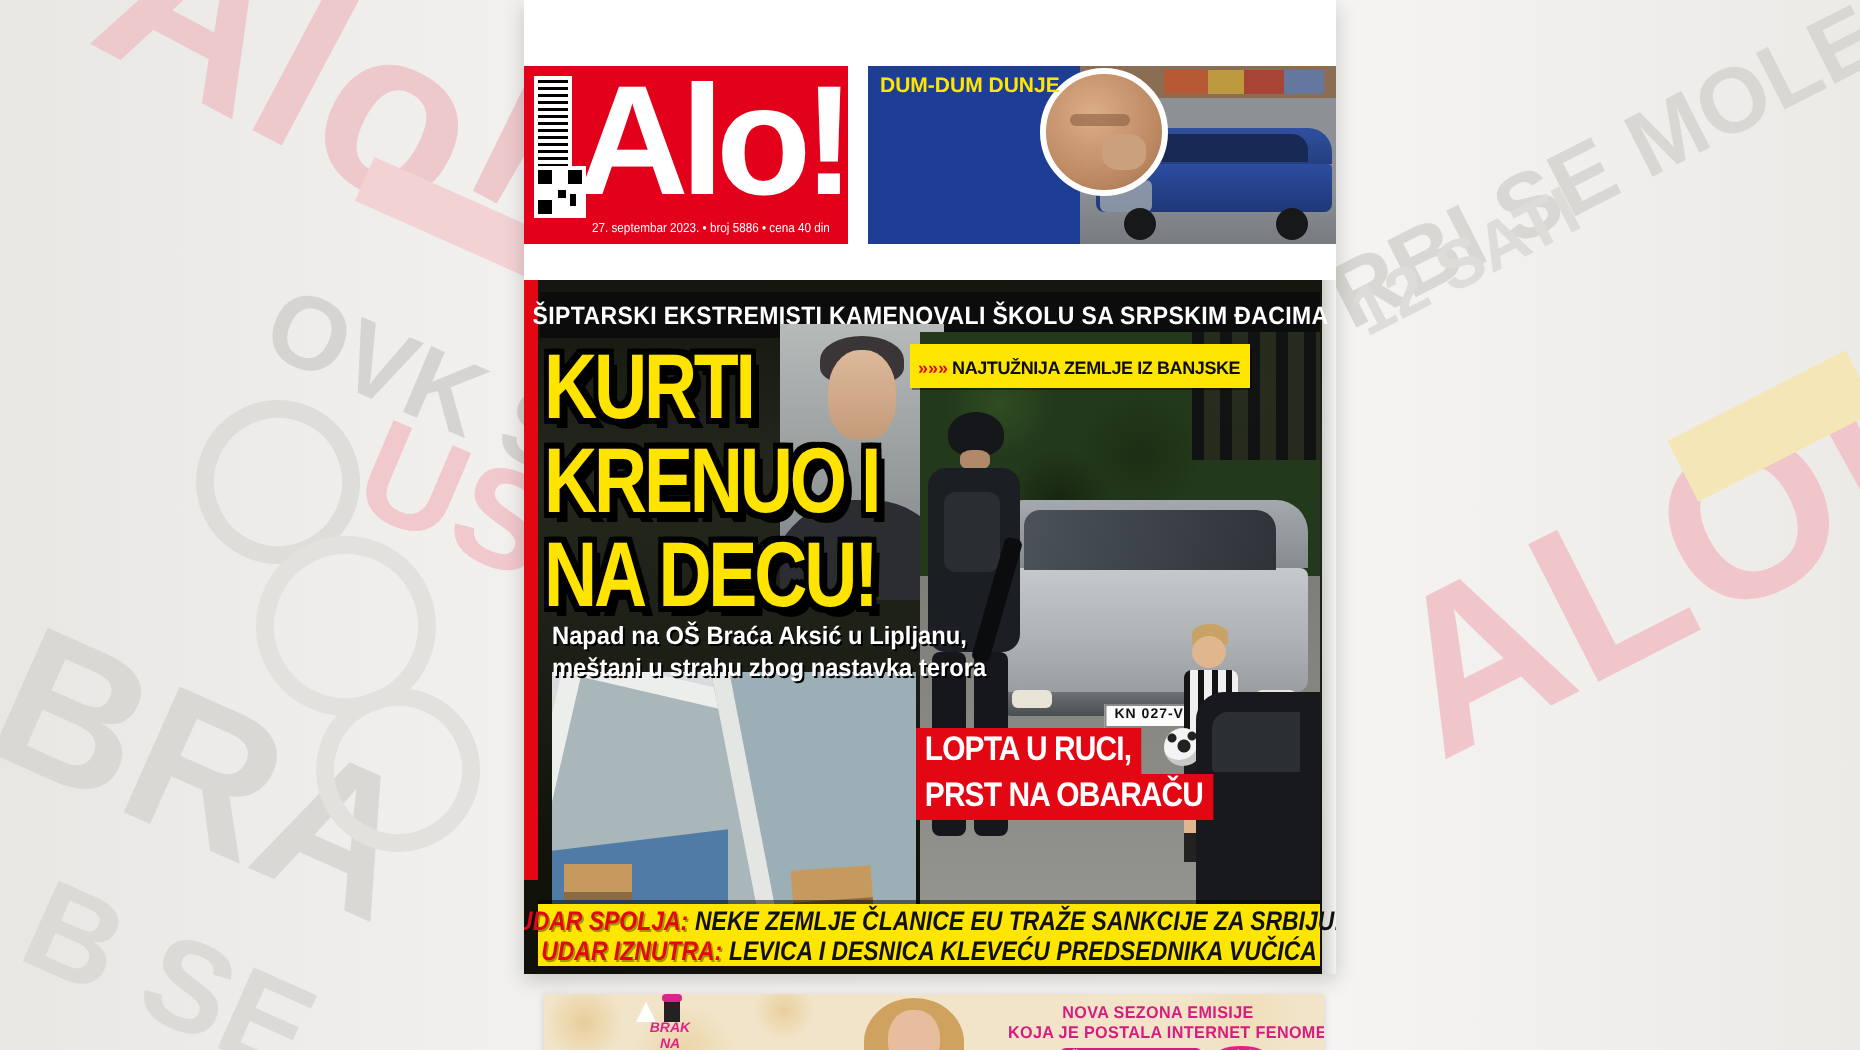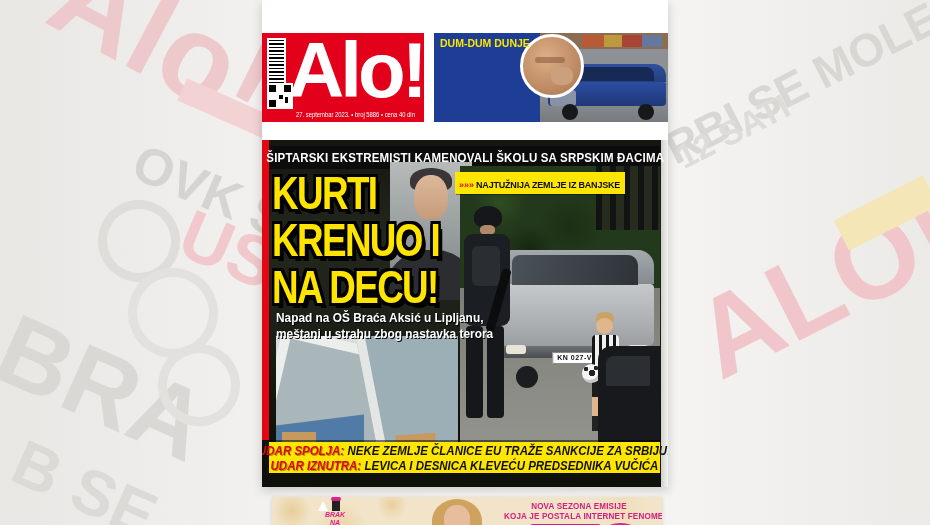--- a/index.html
+++ b/index.html
@@ -166,21 +166,21 @@
   .badge .lab { color:#0d0d0d; font-weight:900; font-size:9px; letter-spacing:-.2px; }
 
   .red-label { position:absolute; left:196px; top:224px; z-index:3; }
   .red-label div { display:table; background:#e30613; color:#fff; font-size:17px; line-height:18px;
     font-weight:900; padding:2px 6px 3px 5px; letter-spacing:-.5px; white-space:nowrap;
     transform:scaleX(.88); transform-origin:left; }
   .black-label { position:absolute; left:196px; top:270px; z-index:3; }
   .black-label div { display:table; background:#111; color:#fff; font-size:10px; line-height:11px;
     font-weight:800; padding:1.5px 5px; white-space:nowrap; transform:scaleX(.95); transform-origin:left; margin-top:1px; }
 
-  .strips { position:absolute; left:7px; right:8px; top:302px; height:31px; background:#ffe600; z-index:4;
+  .strips { position:absolute; left:7px; right:8px; top:312px; height:31px; background:#ffe600; z-index:4;
     display:flex; flex-direction:column; justify-content:center; box-shadow:0 -2px 0 rgba(0,0,0,.5); }
   .strips .row { display:flex; justify-content:center; align-items:baseline; gap:4px;
     font-style:italic; font-weight:900; font-size:13.5px; line-height:15px; white-space:nowrap;
     transform:scaleX(.85); transform-origin:center; }
   .strips .k { color:#e30613; text-shadow:1px 1px 0 rgba(0,0,0,.35); }
   .strips .t { color:#111; }
 
   
   .banner { position:absolute; left:272px; top:497px; width:390px; height:40px; overflow:hidden;
     background:#f1e4c8;
@@ -321,20 +321,24 @@
     </div>
 
     <div class="school">
       <div class="wfA"></div>
         <div class="wfB"></div>
         <div class="wall"></div>
       <div class="desk1"></div>
         <div class="desk2"></div>
     </div>
 
+    <div class="red-label">
+      <div>LOPTA U RUCI,</div>
+      <div>PRST NA OBARAČU</div>
+    </div>
 
     <div class="strips">
       <div class="row">
         <span class="k">UDAR SPOLJA:</span>
         <span class="t">NEKE ZEMLJE ČLANICE EU TRAŽE SANKCIJE ZA SRBIJU!</span>
       </div>
       <div class="row">
         <span class="k">UDAR IZNUTRA:</span>
         <span class="t">LEVICA I DESNICA KLEVEĆU PREDSEDNIKA VUČIĆA</span>
       </div>

